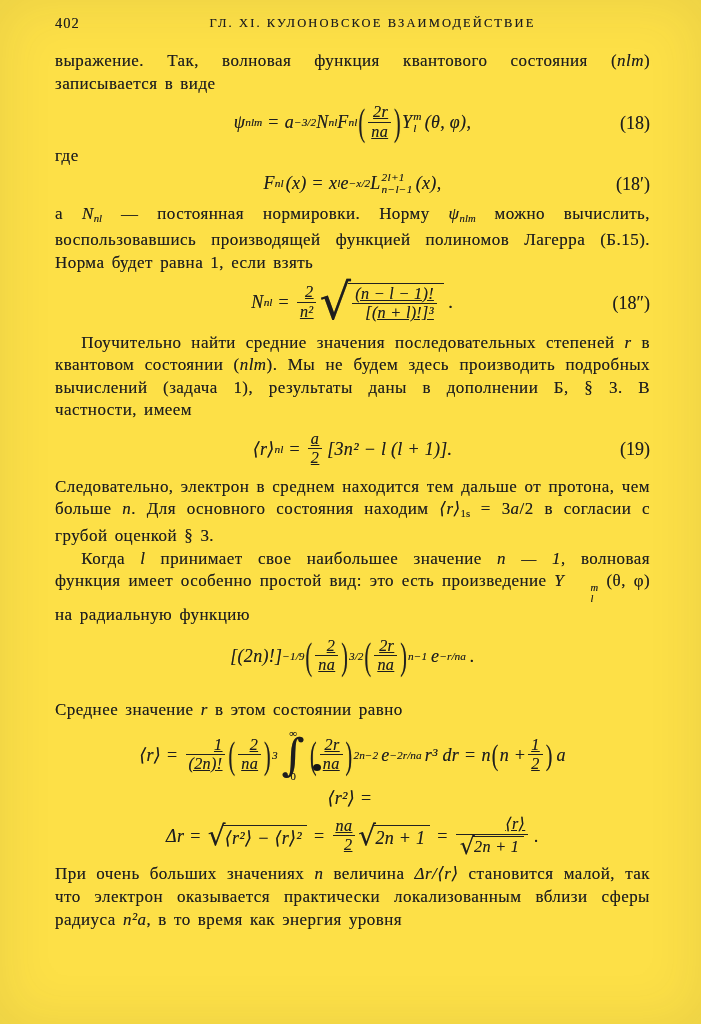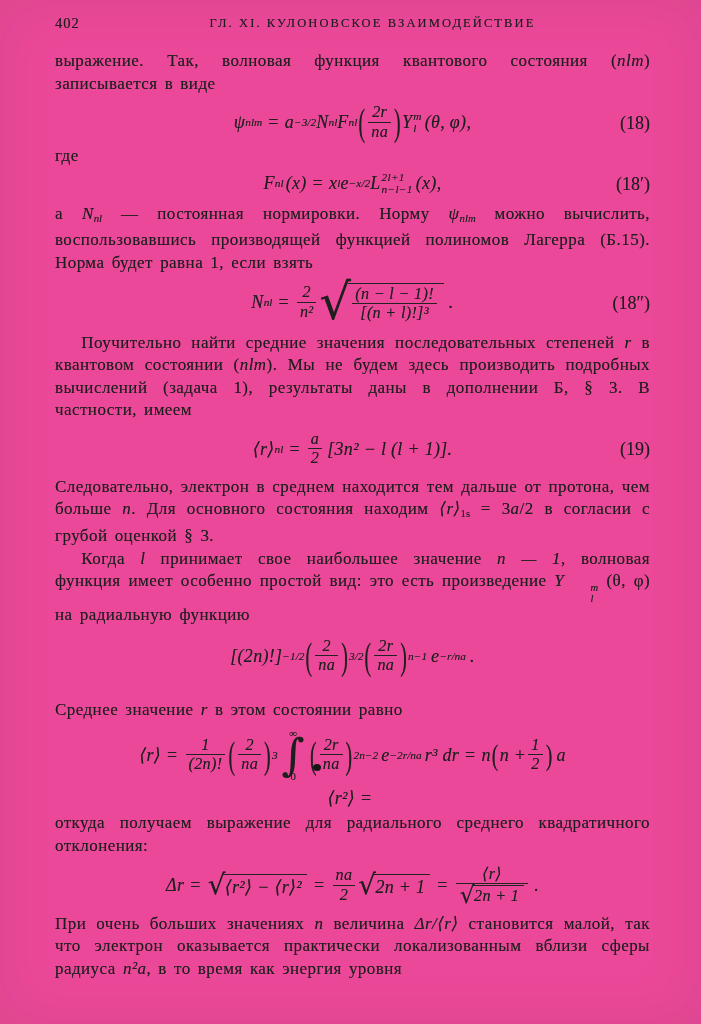--- a/index.html
+++ b/index.html
@@ -1,18 +1,18 @@
 <!DOCTYPE html>
 <html><head>
 <meta charset="utf-8">
 <style>
   html,body { margin:0; padding:0; background:#e8e8e6; }
   .page {
     position:relative; width:701px; height:1024px; box-sizing:border-box;
-    background:#ec4899; overflow:hidden;
+    background:#fde047; overflow:hidden;
     padding:13px 51px 0 55px;
     font-family:"Liberation Serif","DejaVu Serif",serif;
     color:#1e1e1e;
     box-shadow: inset 0 0 55px rgba(60,55,45,0.10);
     text-shadow: 0 0 0.5px rgba(35,35,35,0.55);
   }
   .head { position:relative; height:22px; margin-bottom:15px; }
   .pagenum { position:absolute; left:0; top:2px; font-size:14.5px; letter-spacing:1px; }
   .chapter { position:absolute; left:40px; right:0; top:3px; text-align:center;
              font-size:12.5px; letter-spacing:2.1px; }
@@ -24,22 +24,22 @@
   .feq { position:relative; text-align:center; font-size:18px; line-height:1.15; }
   .fbody { display:inline-flex; align-items:center; font-style:italic;
            letter-spacing:0.3px; white-space:nowrap; }
   .fbody > * { flex:none; }
   .eqtag { position:absolute; right:0; top:50%; transform:translateY(-50%);
            font-style:normal; font-size:18px; }
   .rel { padding:0 6px; font-style:normal; }
   sub { font-size:63%; vertical-align:-0.3em; letter-spacing:0; }
   sup { font-size:63%; vertical-align:0.55em; letter-spacing:0; }
   sup.psup { vertical-align:1.15em; }
-  .frac { display:inline-block; vertical-align:middle; text-align:center;
-          line-height:1.08; margin:0 2px; }
+  .frac { display:inline-block; vertical-align:middle; text-align:right;
+          line-height:1.08; margin:0 2px;text-decoration:underline; }
   .frac .num, .frac .den { display:block; font-size:0.9em; padding:0 3px; }
   .frac .den { border-top:1.5px solid #222; padding-top:1px; }
   .ss { display:inline-flex; flex-direction:column; align-items:flex-start;
         vertical-align:-0.45em; line-height:1.05; font-size:63%; margin-left:1px; }
   .bp { display:inline-block; transform:scaleY(1.95); vertical-align:-0.05em;
         font-size:1.1em; font-style:normal; margin:0 1px; font-weight:400; }
   .bp2 { transform:scaleY(1.5); }
   .sqrt { display:inline-flex; align-items:center; vertical-align:middle; margin:0 1px; }
   .rad { font-style:normal; line-height:0.8; margin-right:-3px;
          font-family:"DejaVu Serif",serif; }
@@ -165,21 +165,21 @@
   <p><span>Следовательно, электрон в среднем находится тем дальше от протона, чем больше </span><span class="v">n</span><span>. Для основного состояния находим </span><span class="v">⟨r⟩</span><sub>1s</sub><span> = 3</span><span class="v">a</span><span>/2 в согласии с грубой оценкой § 3.</span></p>
 
   <p class="indent"><span>Когда </span><span class="v">l</span><span> принимает свое наибольшее значение </span><span class="v">n — 1</span><span>, волно­вая функция имеет особенно простой вид: это есть произведение </span><span class="v">Y</span><span class="inline-ss v">
         <span>m</span>
         <span>l</span>
       </span><span> (θ, φ) на радиальную функцию</span></p>
 
   <div class="feq m-prod">
     <span class="fbody">
         <span>[(2n)!]</span>
-        <sup class="psup">−1/2</sup>
+        <sup class="psup">−1/9</sup>
         <span class="bp">(</span>
         <span class="frac">
           <span class="num">2</span>
           <span class="den">na</span>
         </span>
         <span class="bp">)</span>
         <sup class="psup">3/2</sup>
         <span class="bp">(</span>
         <span class="frac">
           <span class="num">2r</span>
@@ -239,21 +239,20 @@
   </div>
 
 
   <div class="feq m-r2">
     <span class="fbody">
         <span>⟨r²⟩</span>
         <span class="rel">=</span>
       </span>
   </div>
 
-  <p>откуда получаем выражение для радиального среднего квадра­тичного отклонения:</p>
 
   <div class="feq m-dr">
     <span class="fbody">
         <span>Δr</span>
         <span class="rel">=</span>
         <span class="sqrt sqrt-md">
           <span class="rad">√</span>
           <span class="rooted">⟨r²⟩ − ⟨r⟩²</span>
         </span>
         <span class="rel">=</span>

